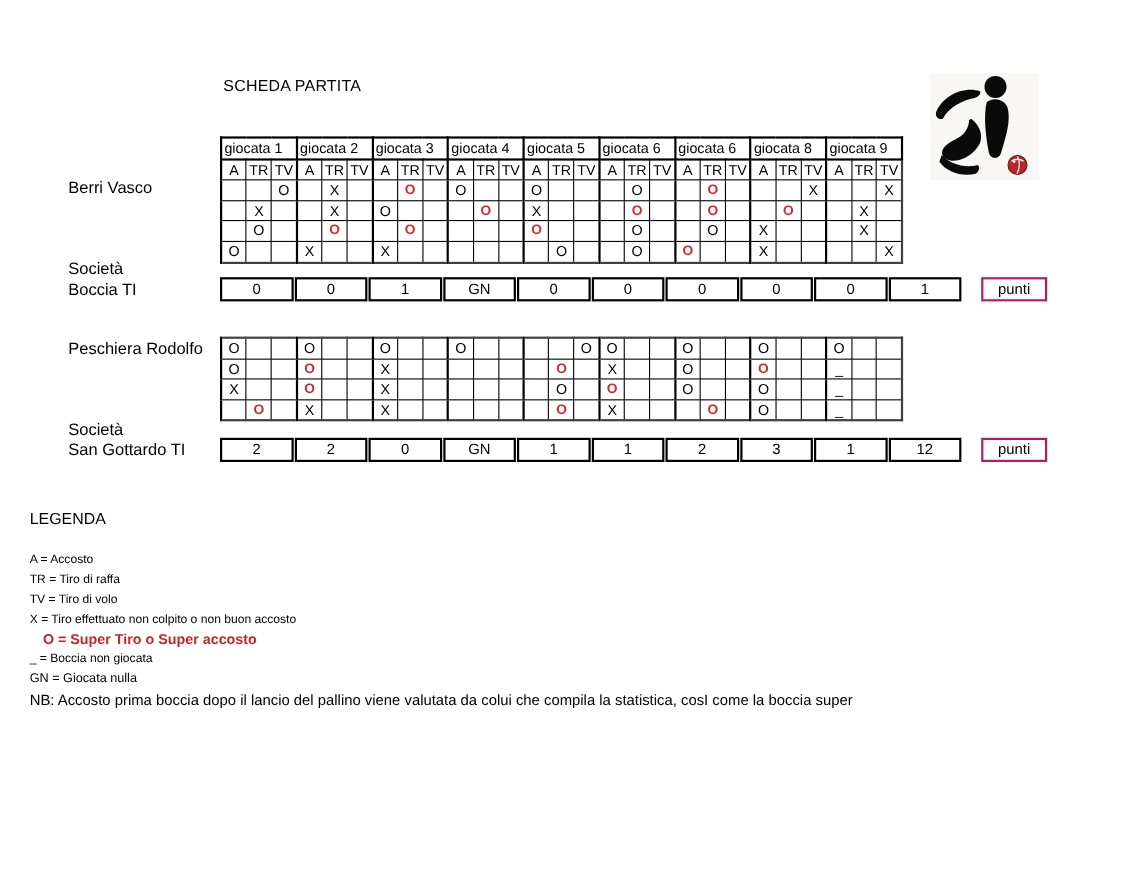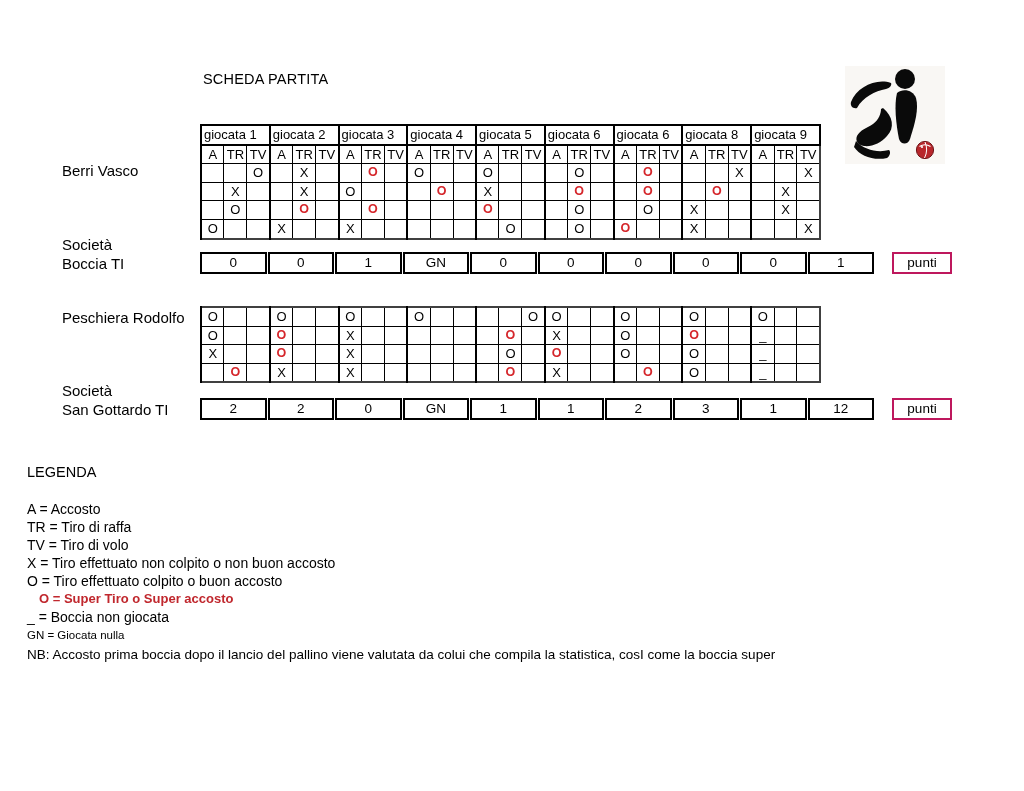--- a/index.html
+++ b/index.html
@@ -35,21 +35,21 @@
     text-align:center; font-size:13.5px; line-height:18px;
   }
   .punti-box {
     width:56px; height:18px; border:2px solid #be185d; text-align:center;
     font-size:13.5px; line-height:18px; left:892px;
   }
 
   
   .legend { left:27px; top:464px; }
   .legend-heading { font-size:14.5px; margin-bottom:20px; }
-  .legend-line { font-size:14px; line-height:18px; }
+  .legend-line { font-size:11px; line-height:18px; }
   .legend-line.super { color:#c0272d; font-weight:bold; font-size:13px;margin-left:12px; }
   .legend-line.small { font-size:11.5px; line-height:19.5px; }
   .legend-note { font-size:13.5px; margin-top:1px; }
 
   .logo { left:845px; top:66px; width:100px; height:98px; }
 </style>
 </head>
 <body>
 
 <div class="abs page-title">SCHEDA PARTITA</div>
@@ -390,19 +390,18 @@
   </div>
 <div class="abs punti-box" style="top:398px">punti</div>
 
 <div class="abs legend">
   <div class="legend-heading">LEGENDA</div>
   <div>
       <div class="legend-line">A = Accosto</div>
       <div class="legend-line">TR = Tiro di raffa</div>
       <div class="legend-line">TV = Tiro di volo</div>
       <div class="legend-line">X = Tiro effettuato non colpito o non buon accosto</div>
-      <div class="legend-line">O = Tiro effettuato colpito o buon accosto</div>
       <div class="legend-line super">O = Super Tiro o Super accosto</div>
       <div class="legend-line">_ = Boccia non giocata</div>
       <div class="legend-line small">GN = Giocata nulla</div>
     </div>
   <div class="legend-note">NB: Accosto prima boccia dopo il lancio del pallino viene valutata da colui che compila la statistica, cosI come la boccia super</div>
 </div>
 
 </body></html>

